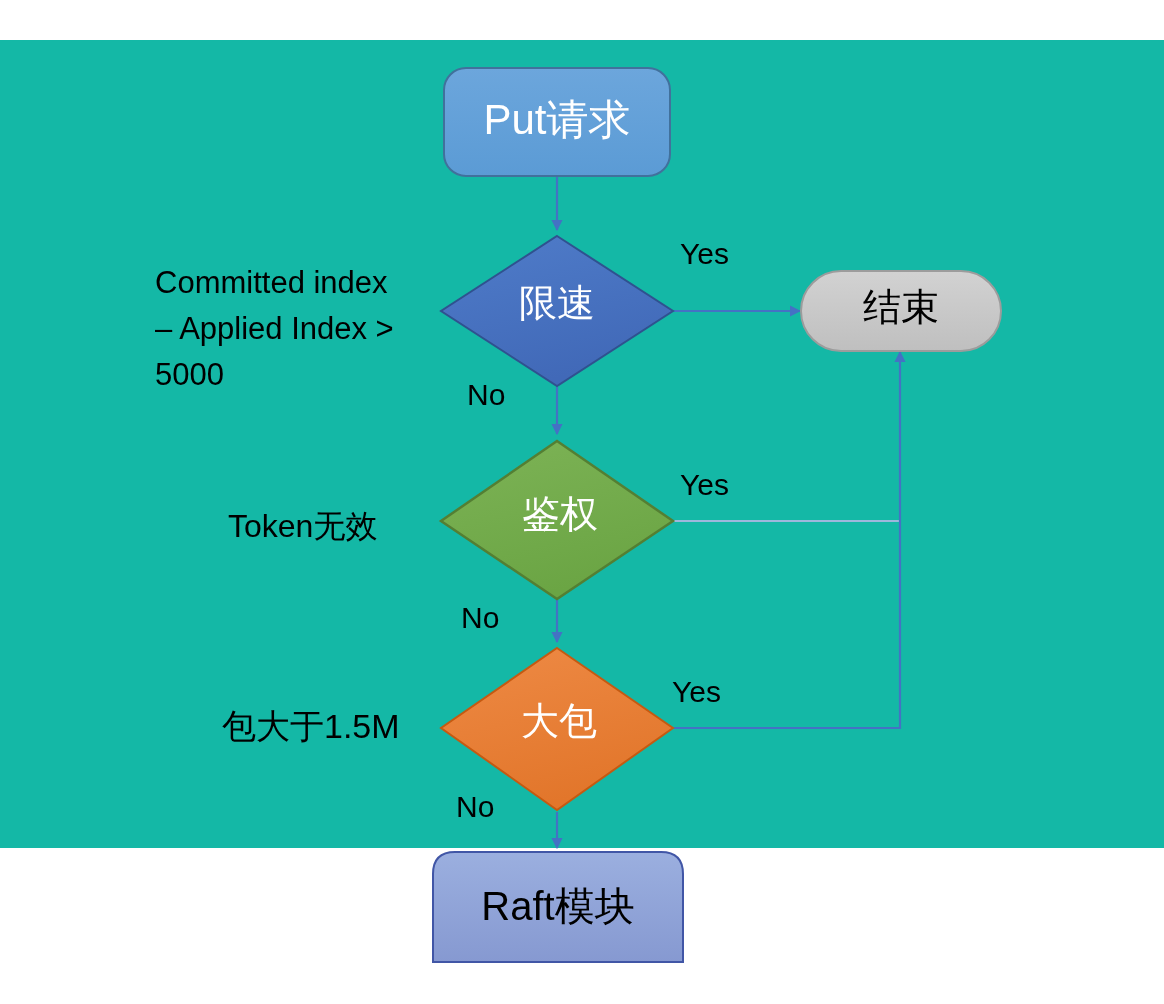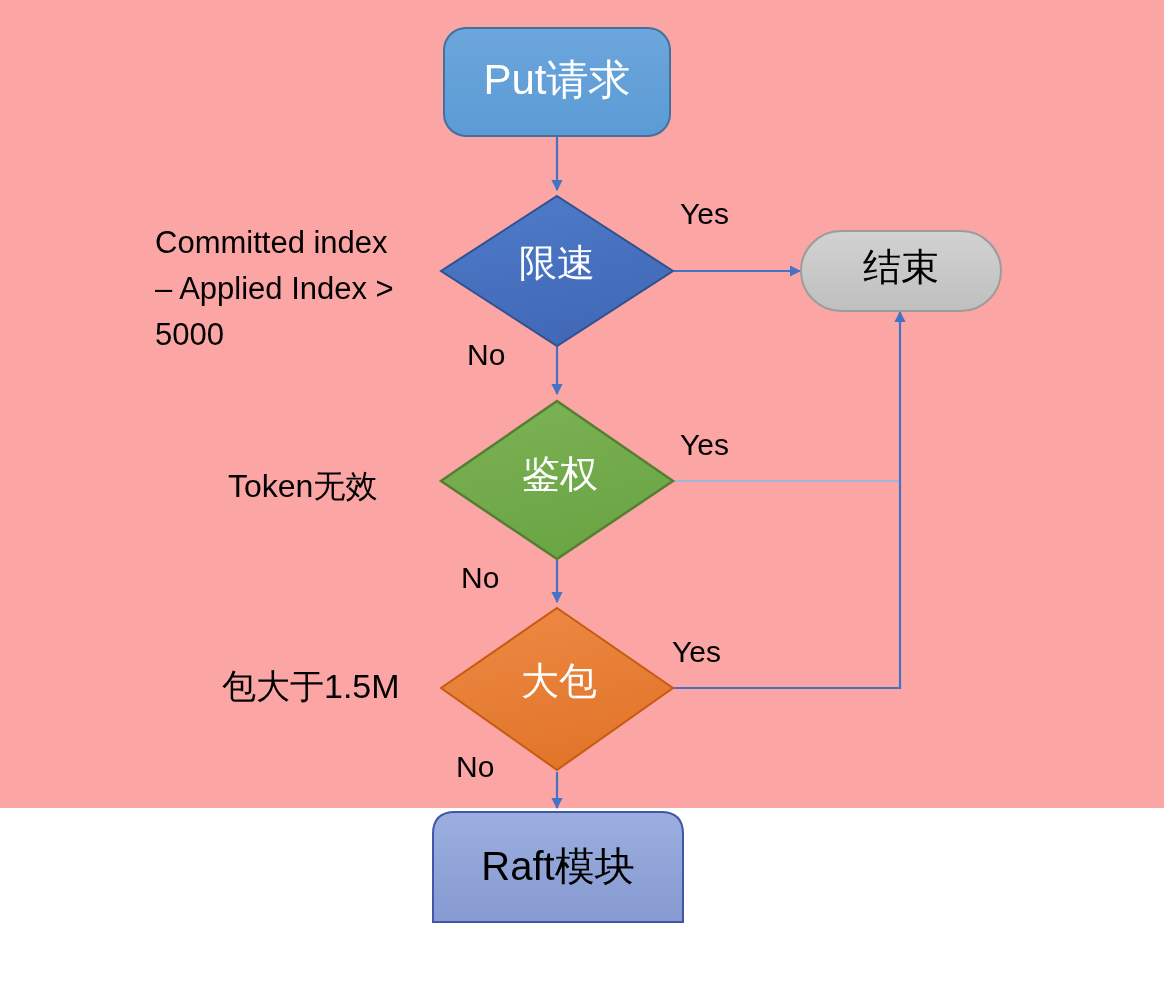--- a/index.html
+++ b/index.html
@@ -11,21 +11,22 @@
   body {
     width: 1164px;
     height: 1004px;
     font-family: "Liberation Sans", "DejaVu Sans", sans-serif;
     overflow: hidden;
   }
   #flowchart-canvas {
     position: relative;
     width: 1164px;
     height: 808px;
-    background: #fca5a5;
+    background: #14b8a6;
+    margin-top: 40px;
   }
   svg.diagram {
     position: absolute;
     left: 0;
     top: 0;
     width: 1164px;
     height: 1004px;
     display: block;
   }
   .node-text {

